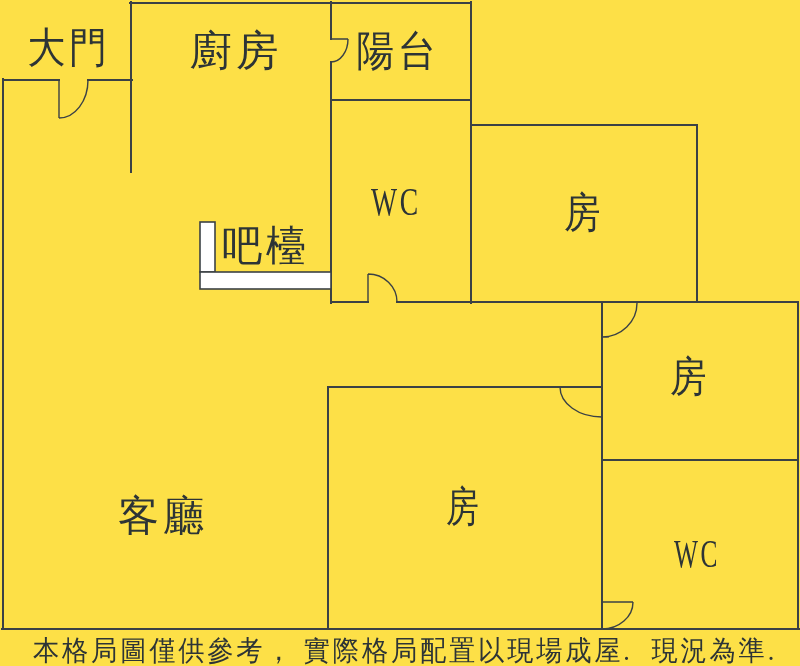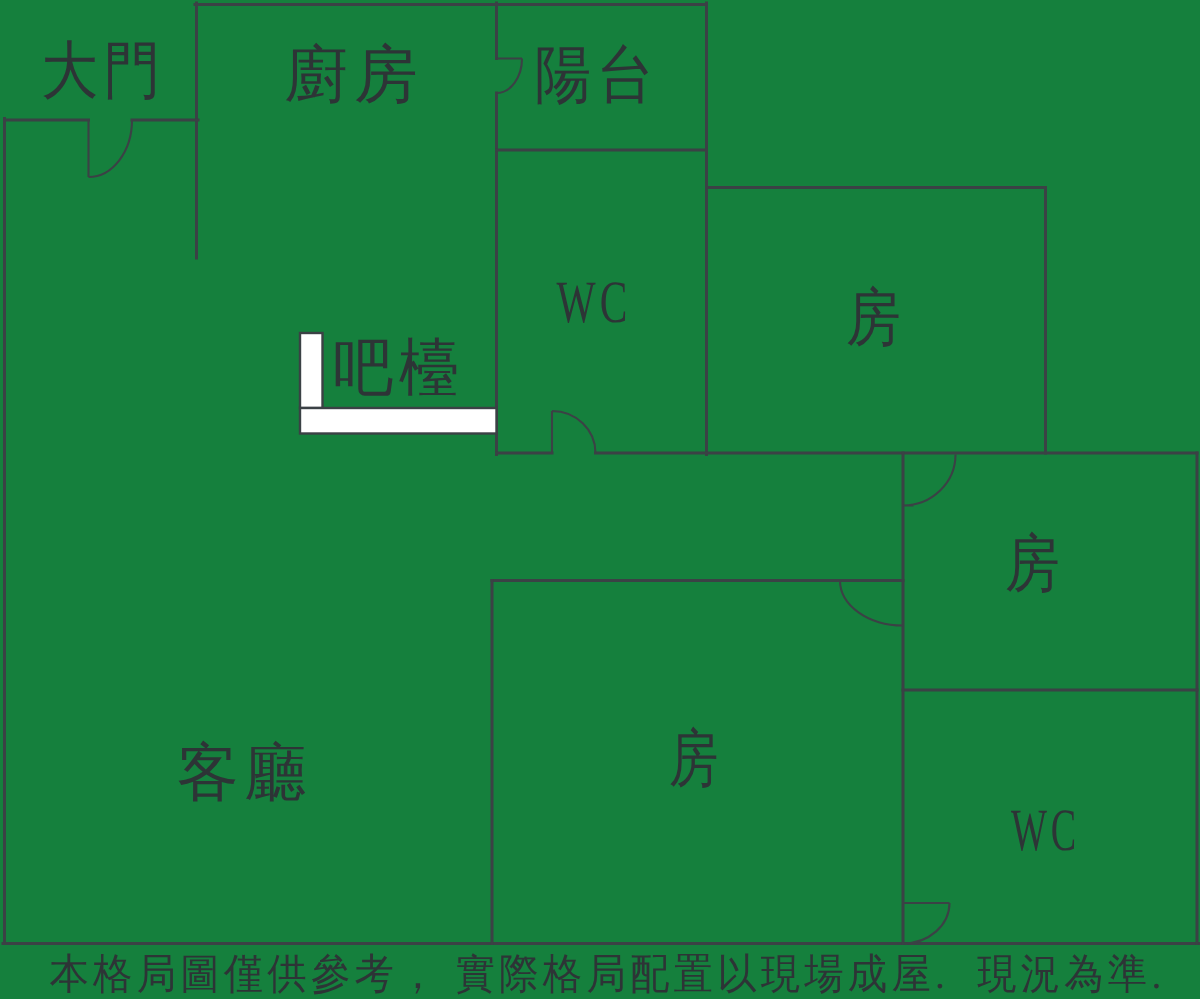--- a/index.html
+++ b/index.html
@@ -7,21 +7,21 @@
     padding: 0;
     background: #ffffff;
     width: 800px;
     height: 666px;
     overflow: hidden;
   }
   .page {
     position: relative;
     width: 800px;
     height: 666px;
-    background: #15803d;
+    background: #fde047;
     font-family: "Liberation Serif", "DejaVu Serif", serif;
   }
   svg text {
     fill: #2d3436;
     font-family: "Liberation Serif", "DejaVu Serif", serif;
   }
   .room-label {
     font-size: 42px;
     letter-spacing: 4px;
   }

